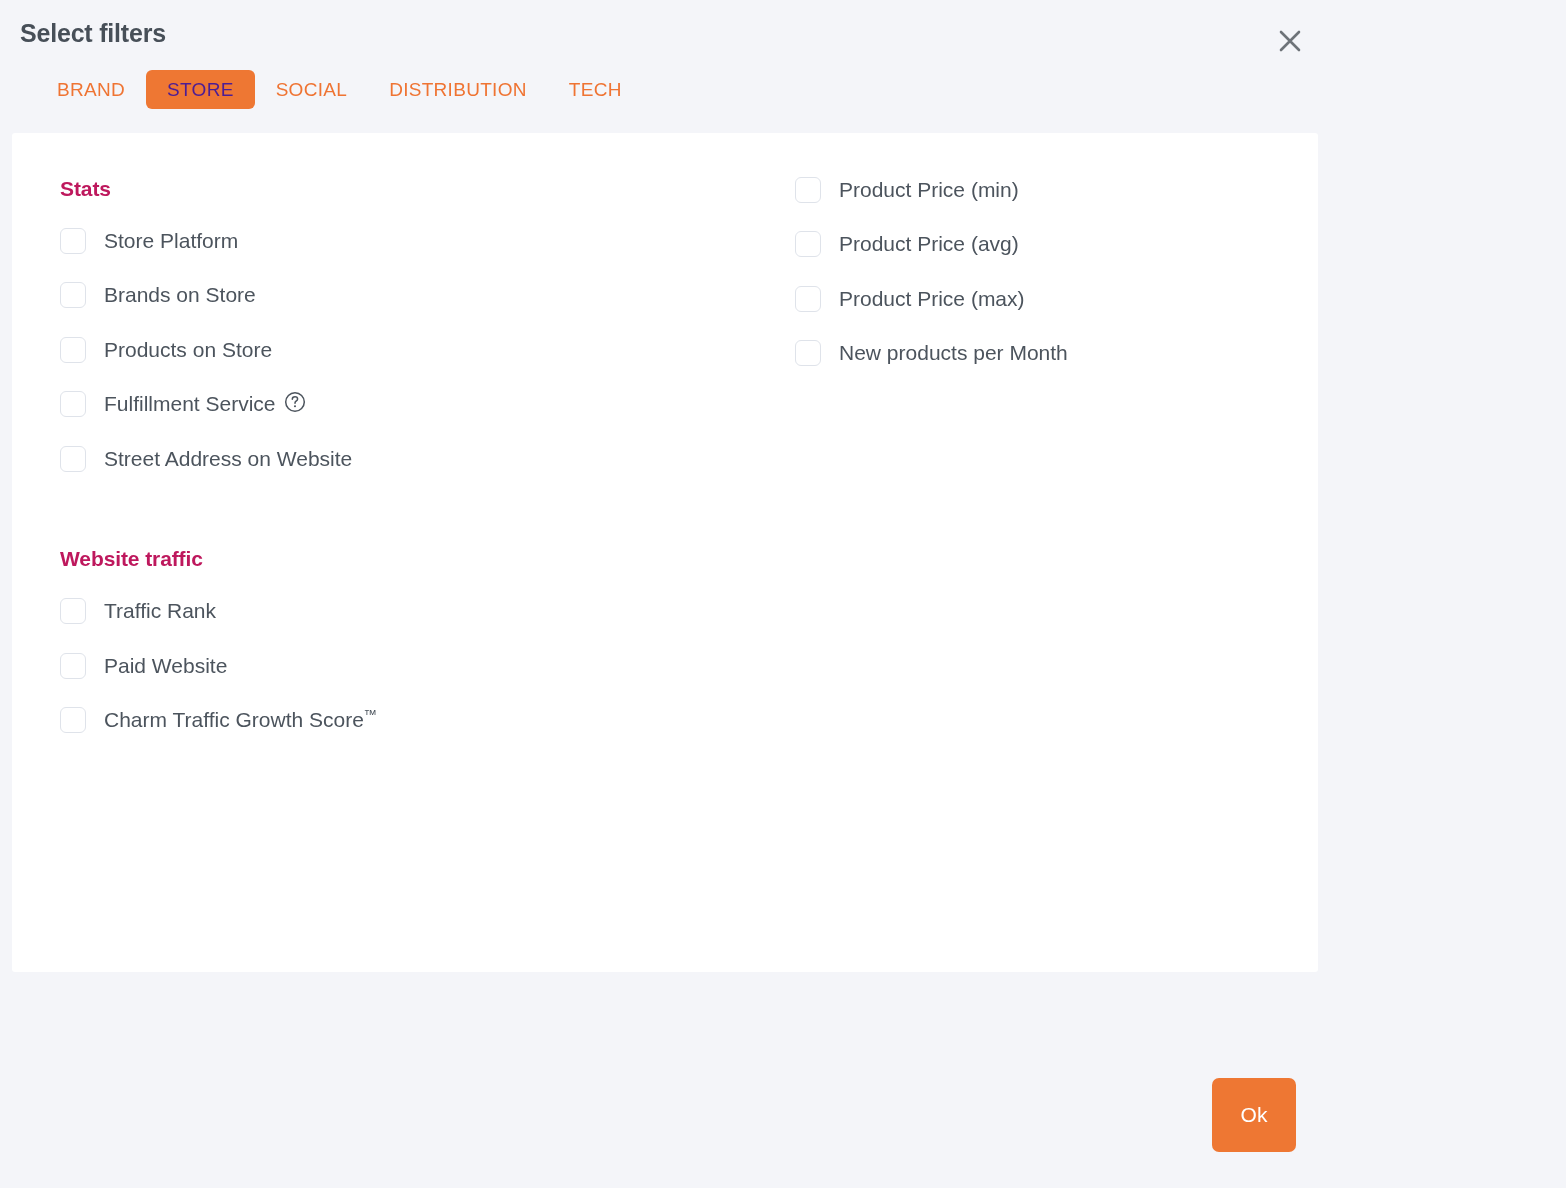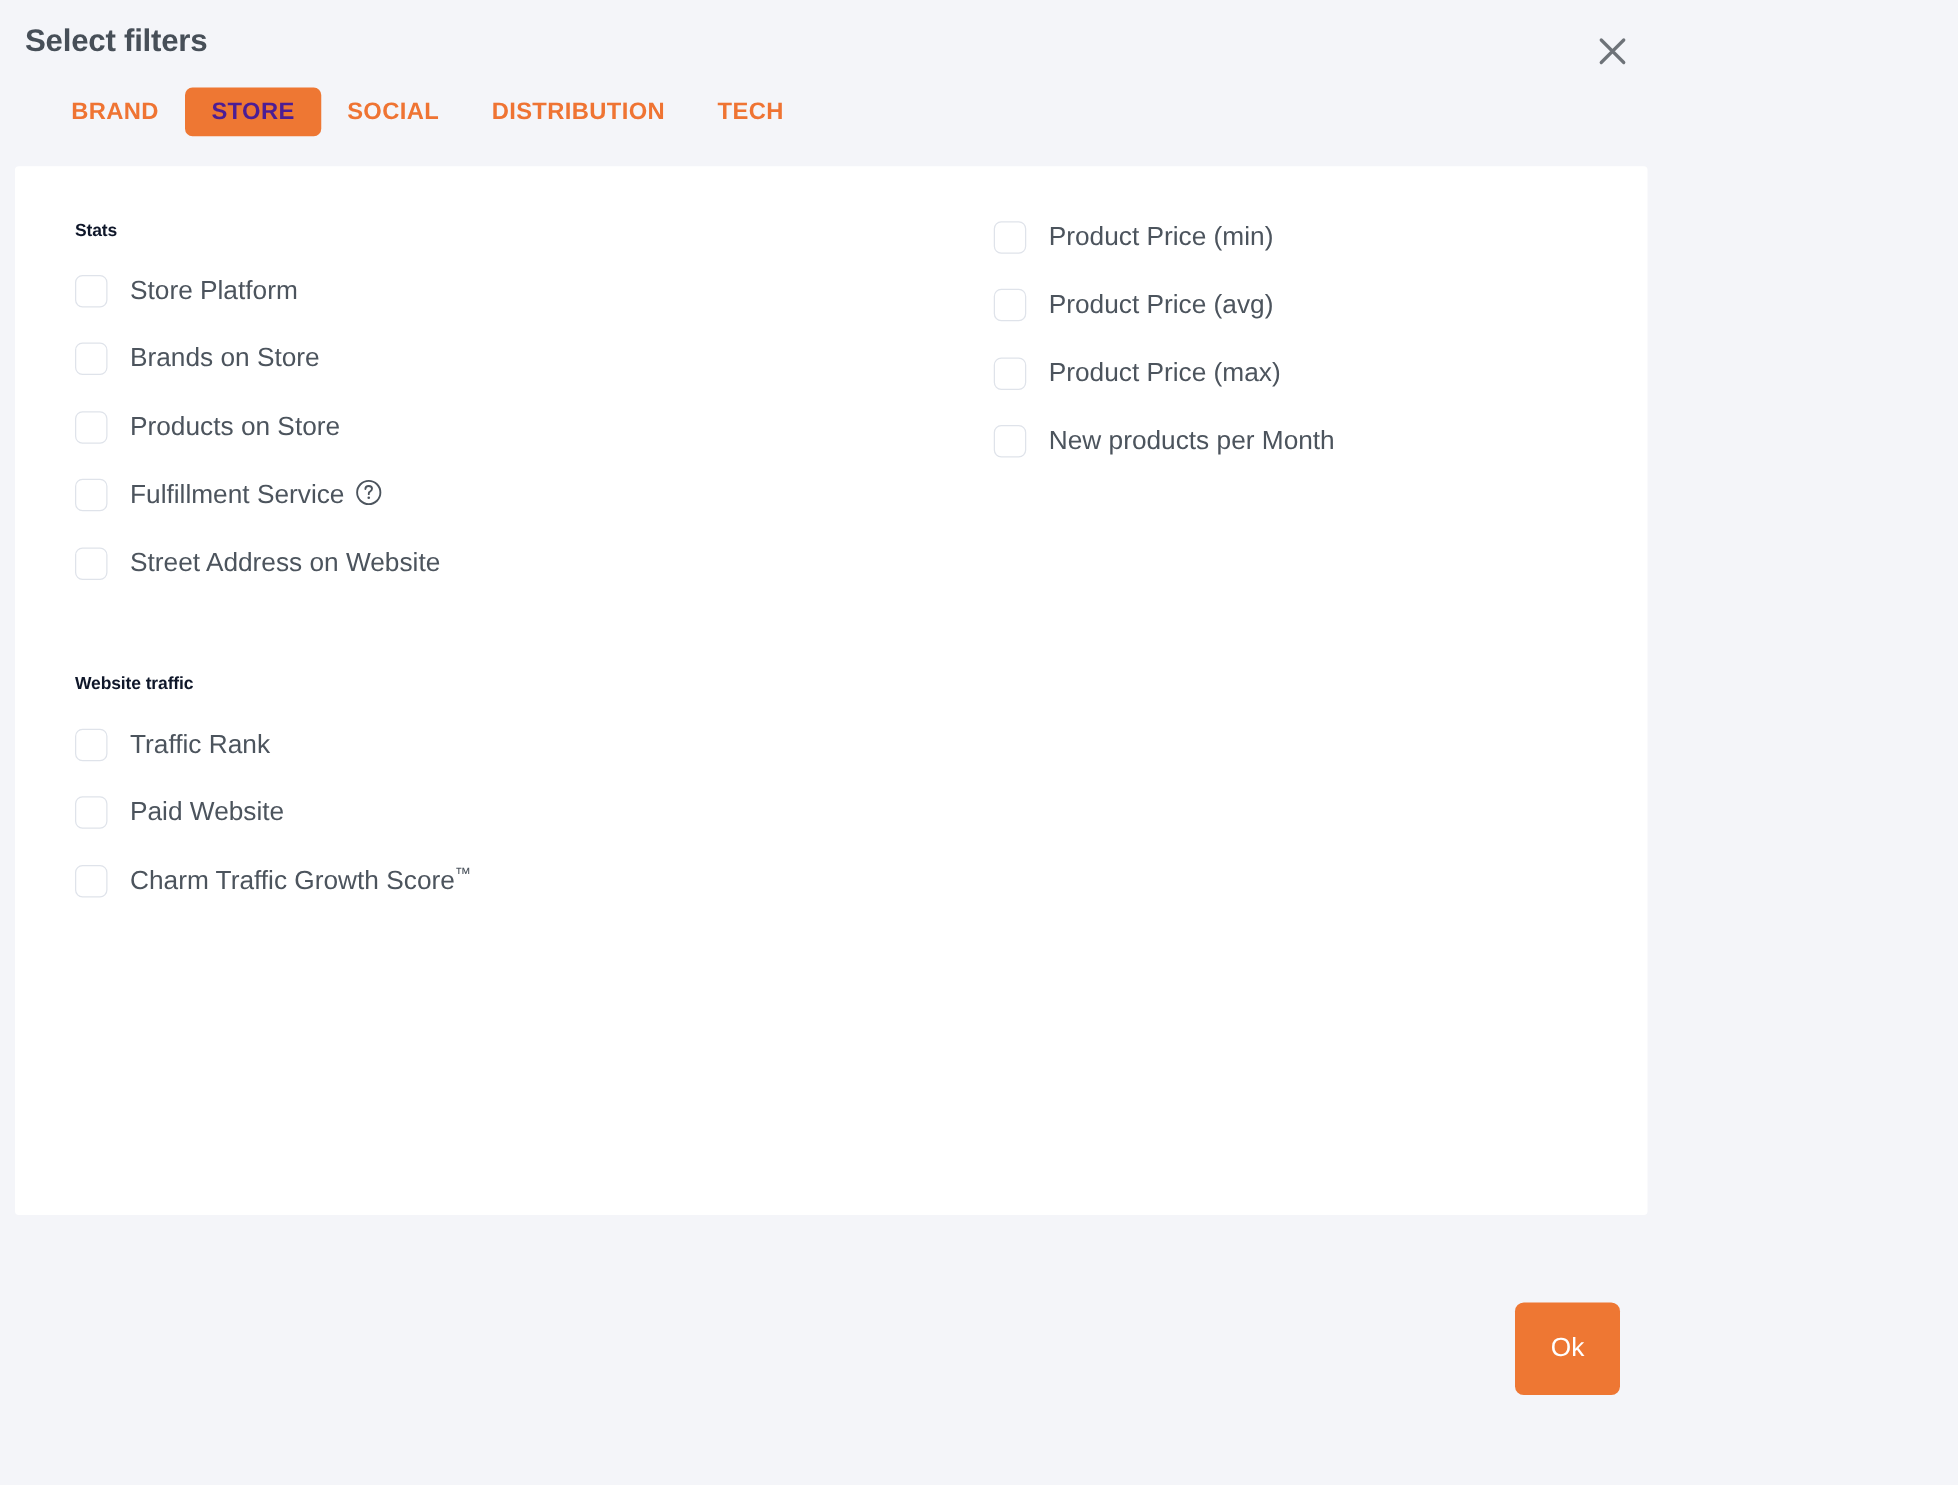--- a/index.html
+++ b/index.html
@@ -61,21 +61,21 @@
     display: flex;
     align-items: center;
     gap: 0px;
     padding: 0 0 0 16px;
     margin-top: 20px;
     height: 44px;
     background: #f4f5f9;
   }
   .tab {
     font-size: 19px;
-    font-weight: bold;
+    font-weight: normal;
     letter-spacing: 0.3px;
     color: #ef7433;
     background: transparent;
     border: none;
     border-radius: 6px;
     padding: 10px 21px;
     cursor: pointer;
     line-height: 1;
     font-family: "Liberation Sans", sans-serif;
     white-space: nowrap;
@@ -98,23 +98,23 @@
   .columns {
     display: flex;
     align-items: flex-start;
   }
   .col-left { width: 735px; flex: 0 0 735px; }
   .col-right { flex: 1 1 auto; }
 
   .group + .group { margin-top: 47px; }
 
   .group-title {
-    font-size: 14px;
+    font-size: 21px;
     font-weight: bold;
-    color: #0f172a;
+    color: #be185d;
     line-height: 1.1;
     margin: 0 0 28px 0;
     letter-spacing: -0.1px;
   }
 
   .check-list { list-style: none; margin: 0; padding: 0; }
 
   .check-row {
     display: flex;
     align-items: flex-start;
@@ -152,21 +152,21 @@
     vertical-align: super;
     line-height: 0;
     letter-spacing: 0.3px;
   }
 
   
   .dialog-footer {
     flex: 1 1 auto;
     background: #f4f5f9;
     display: flex;
-    align-items: flex-start;
+    align-items: center;
     justify-content: flex-end;
     padding: 70px 34px 0 0;
   }
   .ok-button {
     background: #ee7733;
     color: #ffffff;
     border: none;
     border-radius: 7px;
     font-size: 21px;
     font-family: "Liberation Sans", sans-serif;

